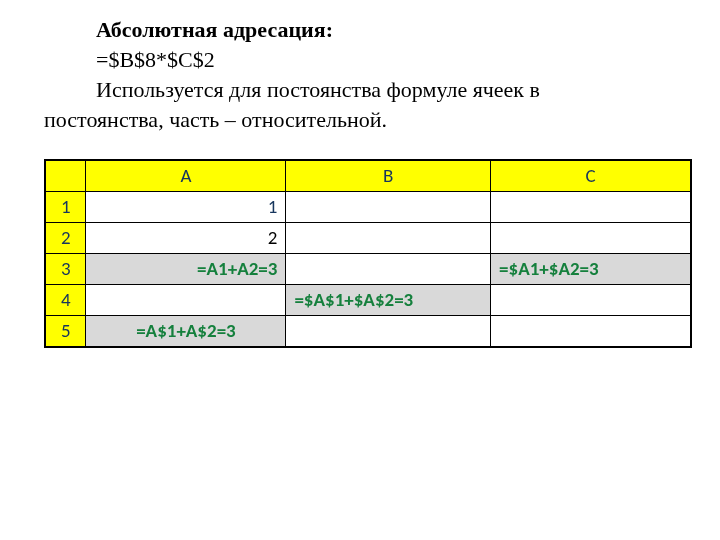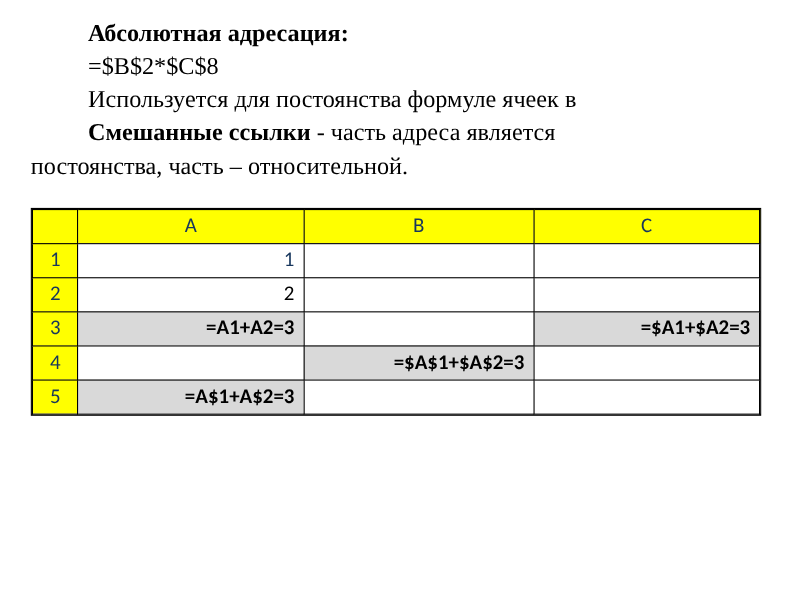--- a/index.html
+++ b/index.html
@@ -8,20 +8,21 @@
     width: 720px;
     height: 540px;
     background: #fff;
     font-family: "Times New Roman", serif;
     font-size: 22px;
     color: #000;
     box-sizing: border-box;
   }
   .page {
     padding: 16px 28px 0 28px;
+    margin-left: 16px;
   }
   .para {
     text-align: justify;
     line-height: 1.28;
     margin: 0 0 2px 0;
   }
   .indent { text-indent: 52px; }
   .bold { font-weight: bold; }
 
   .sheet-wrap {
@@ -53,41 +54,40 @@
   }
   th.rowh {
     background: #ffff00;
     font-weight: normal;
     text-align: center;
     color: #17365d;
     width: 28px;
   }
   td.cell {
     background: #fff;
-    text-align: right;
+    text-align: left;
   }
   td.colA { text-align: right; }
   td.blue { color: #17365d; }
   td.formula {
     background: #d9d9d9;
     font-weight: bold;
-    color: #000000;
+    color: #15803d;
   }
   .colA { width: 210px; }
   .colB { width: 210px; }
   .colC { width: 210px; }
 </style>
 </head>
 <body>
 
 <div class="page">
   <p class="para indent"><span class="bold">Абсолютная адресация:</span></p>
-  <p class="para indent">=$B$2*$C$8</p>
+  <p class="para indent">=$B$8*$C$2</p>
   <p class="para indent">Используется для постоянства формуле ячеек в</p>
-  <p class="para indent"><span class="bold">Смешанные ссылки</span><span> - часть адреса является</span></p>
   <p class="para">постоянства, часть – относительной.</p>
 
   <div class="sheet-wrap">
     <table class="sheet">
       <tbody>
           <tr>
         <th class="corner"></th>
         <th class="colh colA">A</th>
         <th class="colh colB">B</th>
         <th class="colh colC">C</th>
@@ -111,20 +111,20 @@
         <td class="cell colC formula" style="">=$A1+$A2=3</td>
       </tr>
       <tr>
         <th class="rowh">4</th>
         <td class="cell colA"></td>
         <td class="cell colB formula">=$A$1+$A$2=3</td>
         <td class="cell colC"></td>
       </tr>
       <tr>
         <th class="rowh">5</th>
-        <td class="cell colA formula" style="">=A$1+A$2=3</td>
+        <td class="cell colA formula" style="text-align:center">=A$1+A$2=3</td>
         <td class="cell colB"></td>
         <td class="cell colC"></td>
       </tr>
     </tbody>
       </table>
   </div>
 </div>
 
 </body></html>

